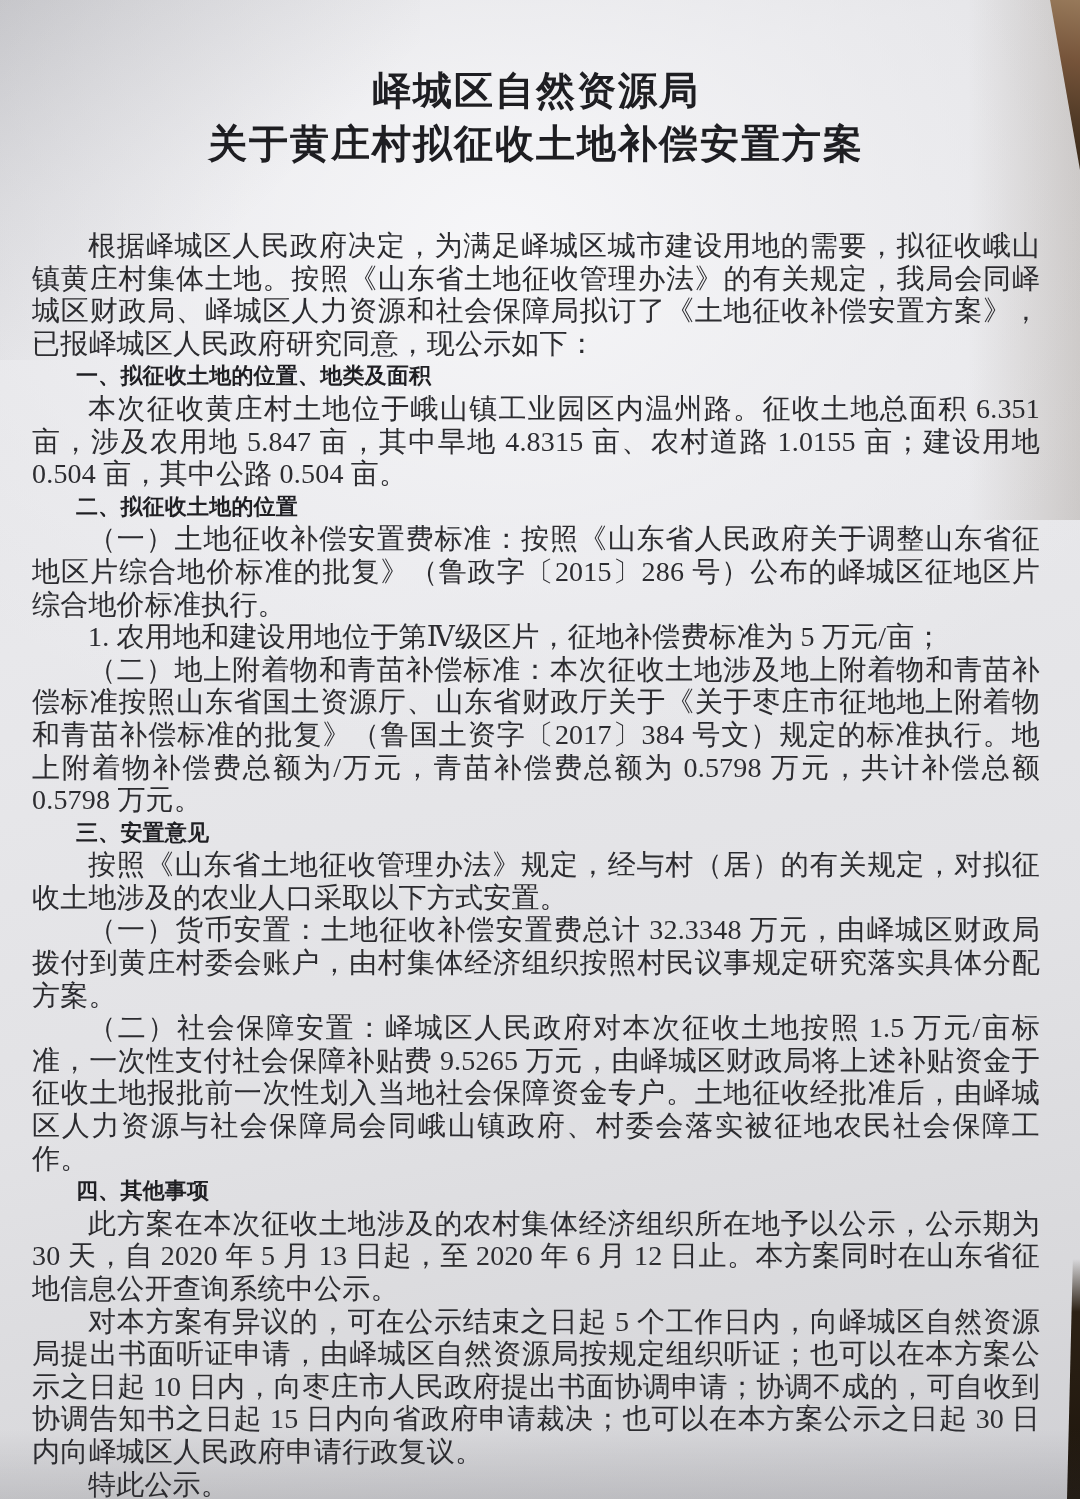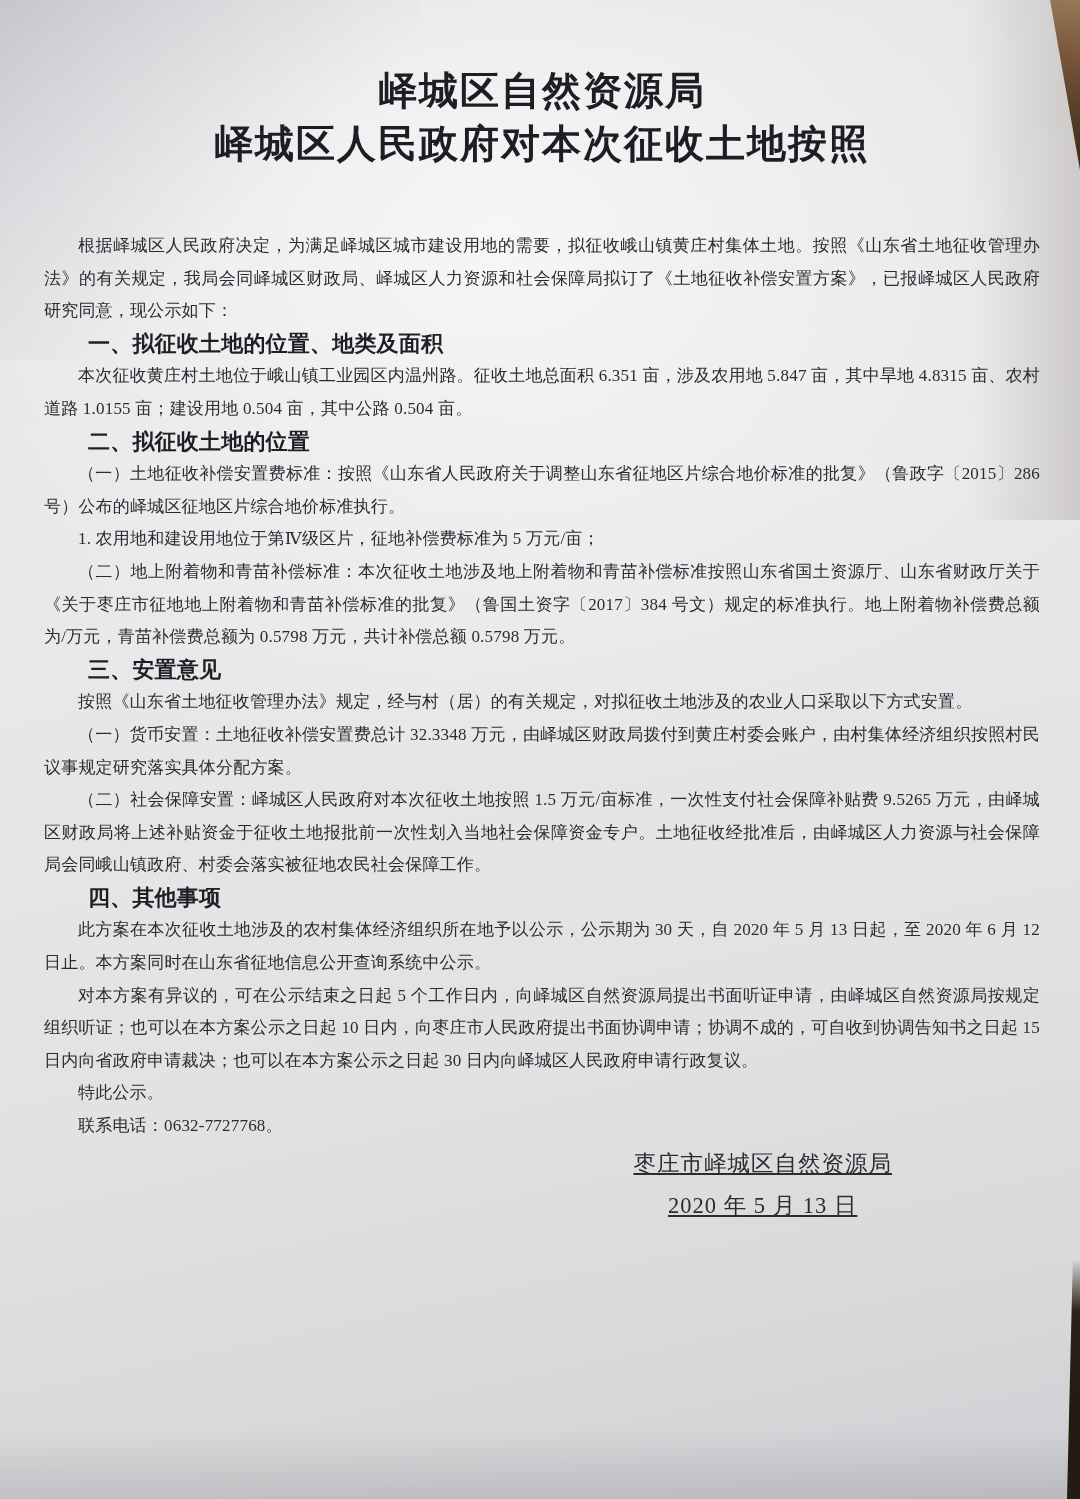--- a/index.html
+++ b/index.html
@@ -23,30 +23,30 @@
   
   .corner-tr{position:absolute;top:0;right:0;width:34px;height:170px;
     clip-path:polygon(12% 0,100% 0,100% 100%);
     background:linear-gradient(190deg,#97795a 0%,#76543a 35%,#503a26 70%,#362717 100%);}
   
   .edge-br{position:absolute;right:0;bottom:0;width:13px;height:240px;
     clip-path:polygon(45% 0,100% 0,100% 100%,0 100%);
     background:linear-gradient(to bottom,rgba(35,26,17,0) 0%,#2c2115 22%,#1d150c 100%);}
   .paper-content{
     position:absolute;left:0;top:0;width:1080px;height:1499px;
-    box-sizing:border-box;padding:64px 40px 0 44px;
+    box-sizing:border-box;padding:64px 40px 0 32px;
     color:#2c2c30;
   }
   .title{
     text-align:center;font-weight:700;color:#1e1e22;
     font-size:39px;line-height:53px;letter-spacing:2px;margin:0;
   }
   .title-block{margin-bottom:60px;}
   .body-text p{
-    margin:0;font-size:17px;line-height:32.6px;
+    margin:0;font-size:28px;line-height:32.6px;
     text-align:justify;text-indent:2em;letter-spacing:.2px;
   }
   .body-text h2{
     margin:0;font-size:22px;line-height:32.6px;text-indent:2em;
     font-weight:700;color:#1f1f23;letter-spacing:.2px;
     font-family:"Liberation Sans","DejaVu Sans",sans-serif;
   }
   .closing-line,.contact-line{text-indent:2em;}
   .sig-block{
     margin-left:auto;margin-right:148px;
@@ -63,21 +63,21 @@
 <div class="photo">
   <div class="shade-tl"></div>
   <div class="shade-right"></div>
   <div class="corner-tr"></div>
   <div class="edge-br"></div>
   <div class="shade-bottom"></div>
 
   <div class="paper-content">
     <div class="title-block">
       <h1 class="title">峄城区自然资源局</h1>
-      <h1 class="title">峄城区人民政府对本次征收土地按照</h1>
+      <h1 class="title">关于黄庄村拟征收土地补偿安置方案</h1>
     </div>
 
     <div class="body-text">
       <p>根据峄城区人民政府决定，为满足峄城区城市建设用地的需要，拟征收峨山镇黄庄村集体土地。按照《山东省土地征收管理办法》的有关规定，我局会同峄城区财政局、峄城区人力资源和社会保障局拟订了《土地征收补偿安置方案》，已报峄城区人民政府研究同意，现公示如下：</p>
 
       <h2>一、拟征收土地的位置、地类及面积</h2>
       <p>本次征收黄庄村土地位于峨山镇工业园区内温州路。征收土地总面积 6.351 亩，涉及农用地 5.847 亩，其中旱地 4.8315 亩、农村道路 1.0155 亩；建设用地 0.504 亩，其中公路 0.504 亩。</p>
 
       <h2>二、拟征收土地的位置</h2>
       <p>（一）土地征收补偿安置费标准：按照《山东省人民政府关于调整山东省征地区片综合地价标准的批复》（鲁政字〔2015〕286 号）公布的峄城区征地区片综合地价标准执行。</p>

